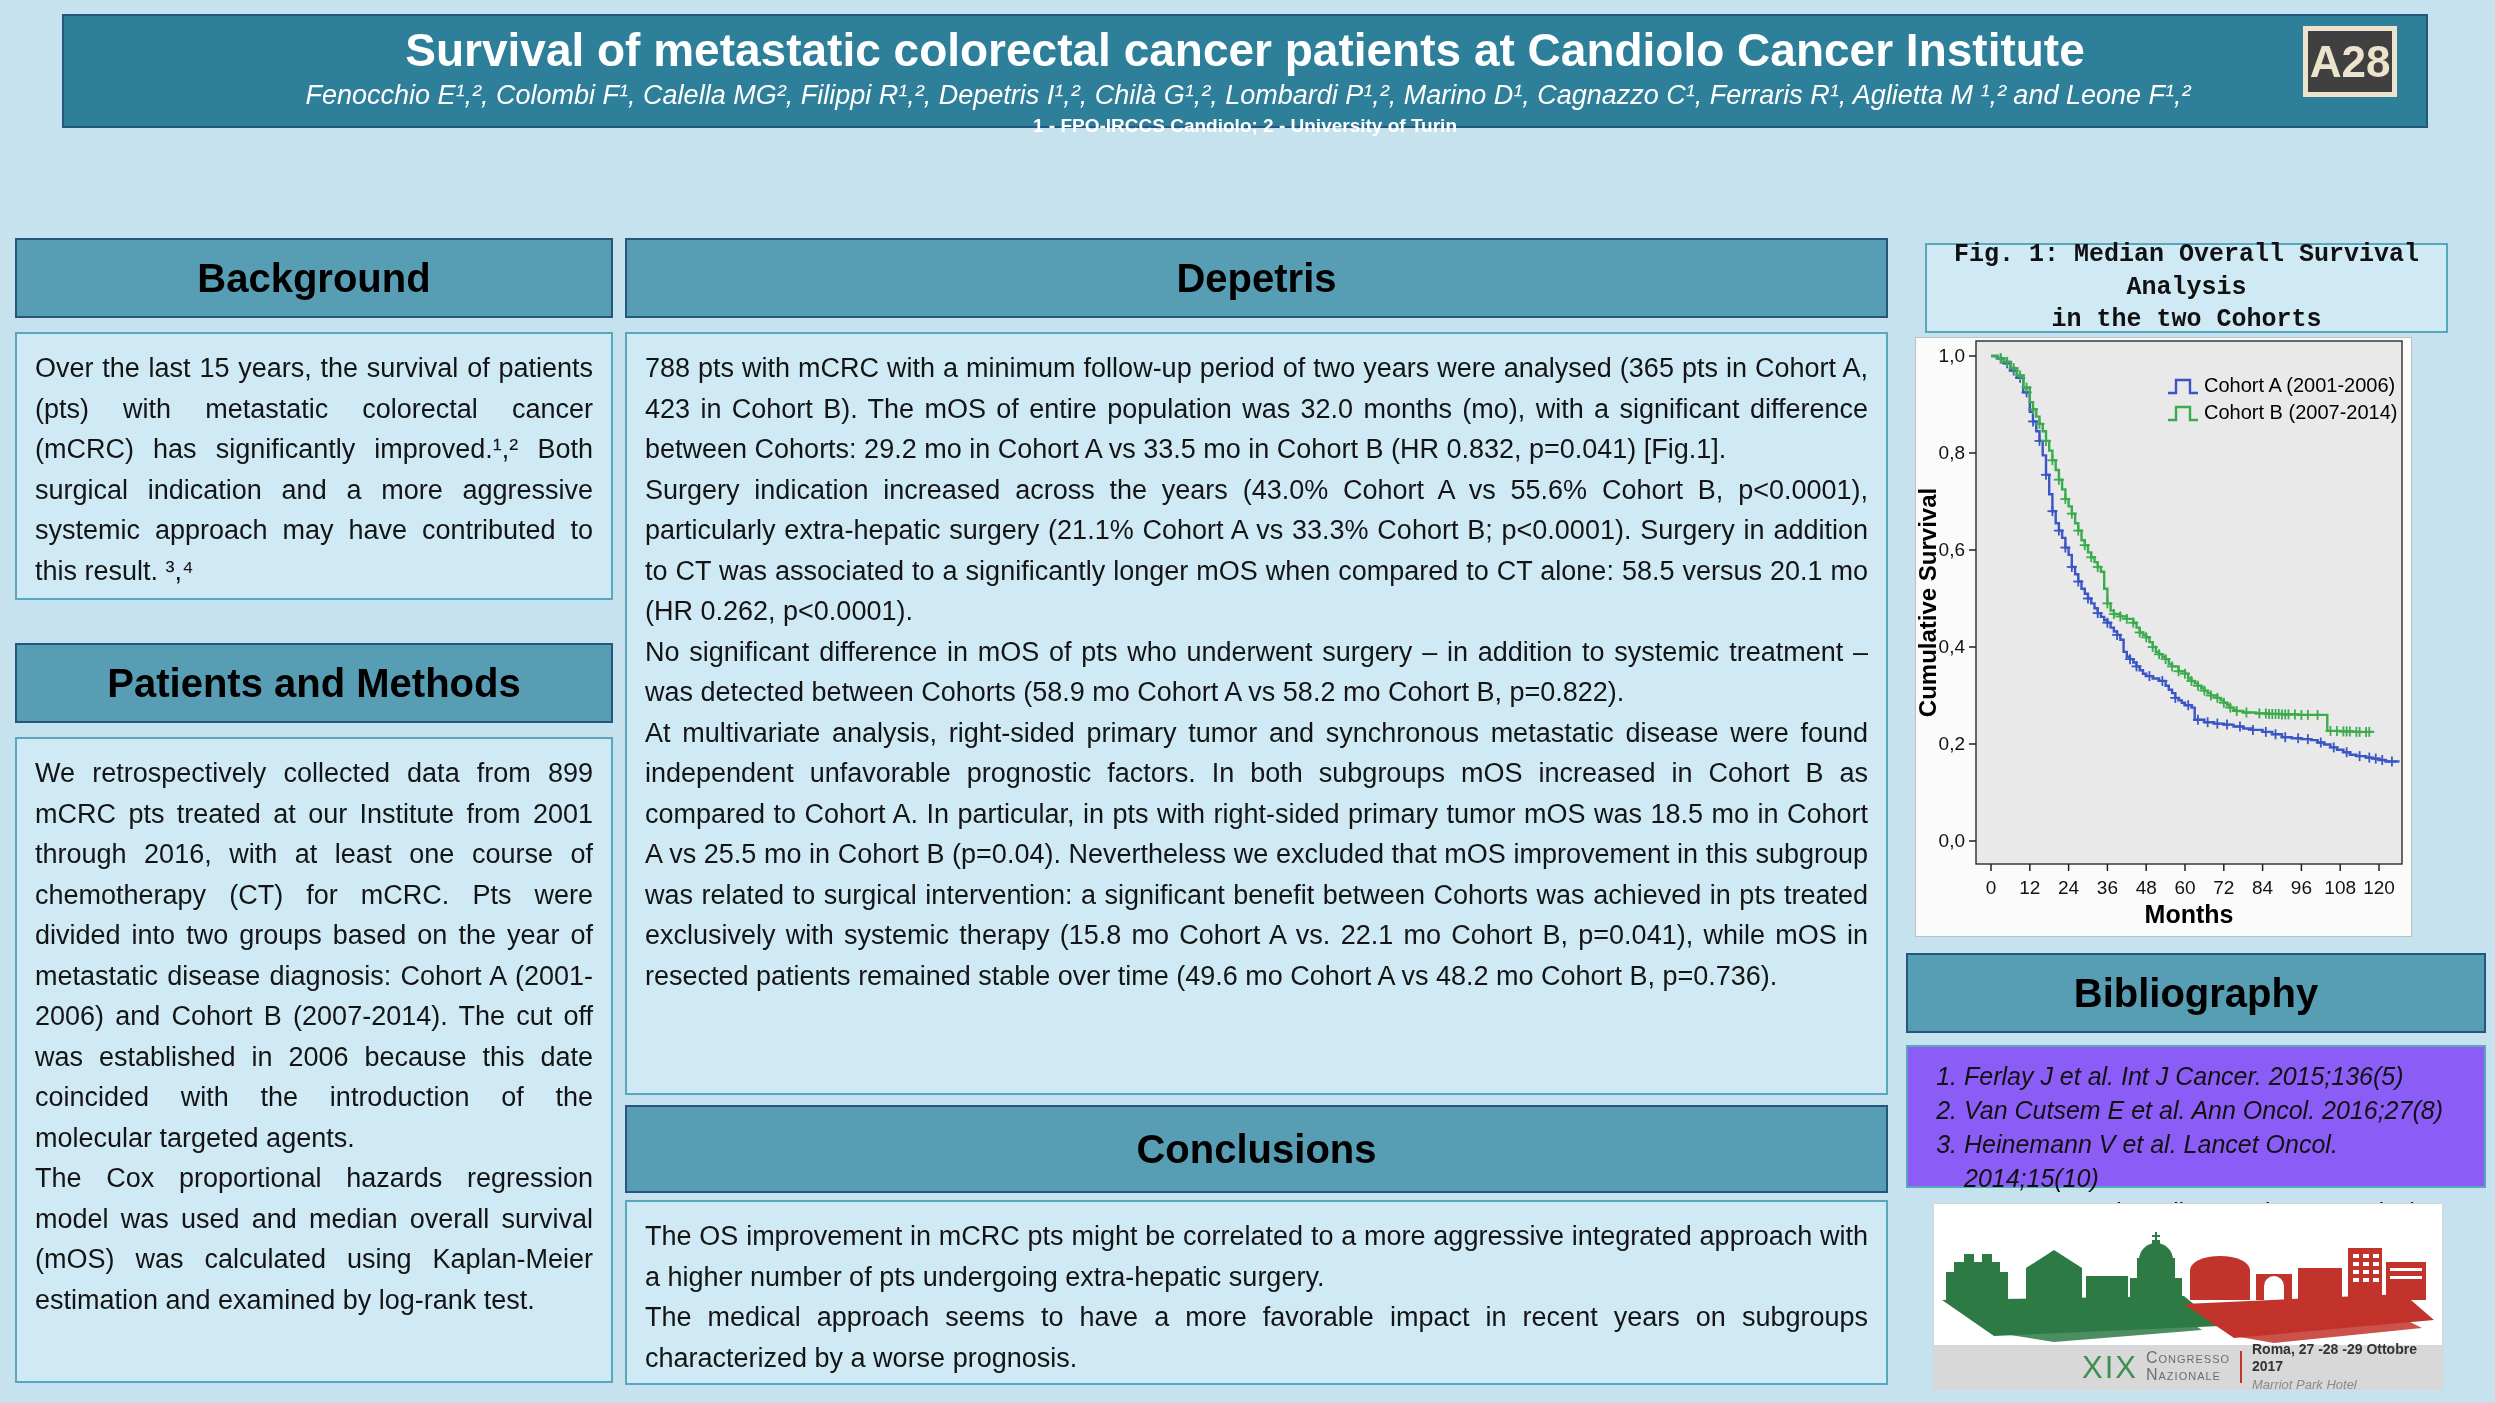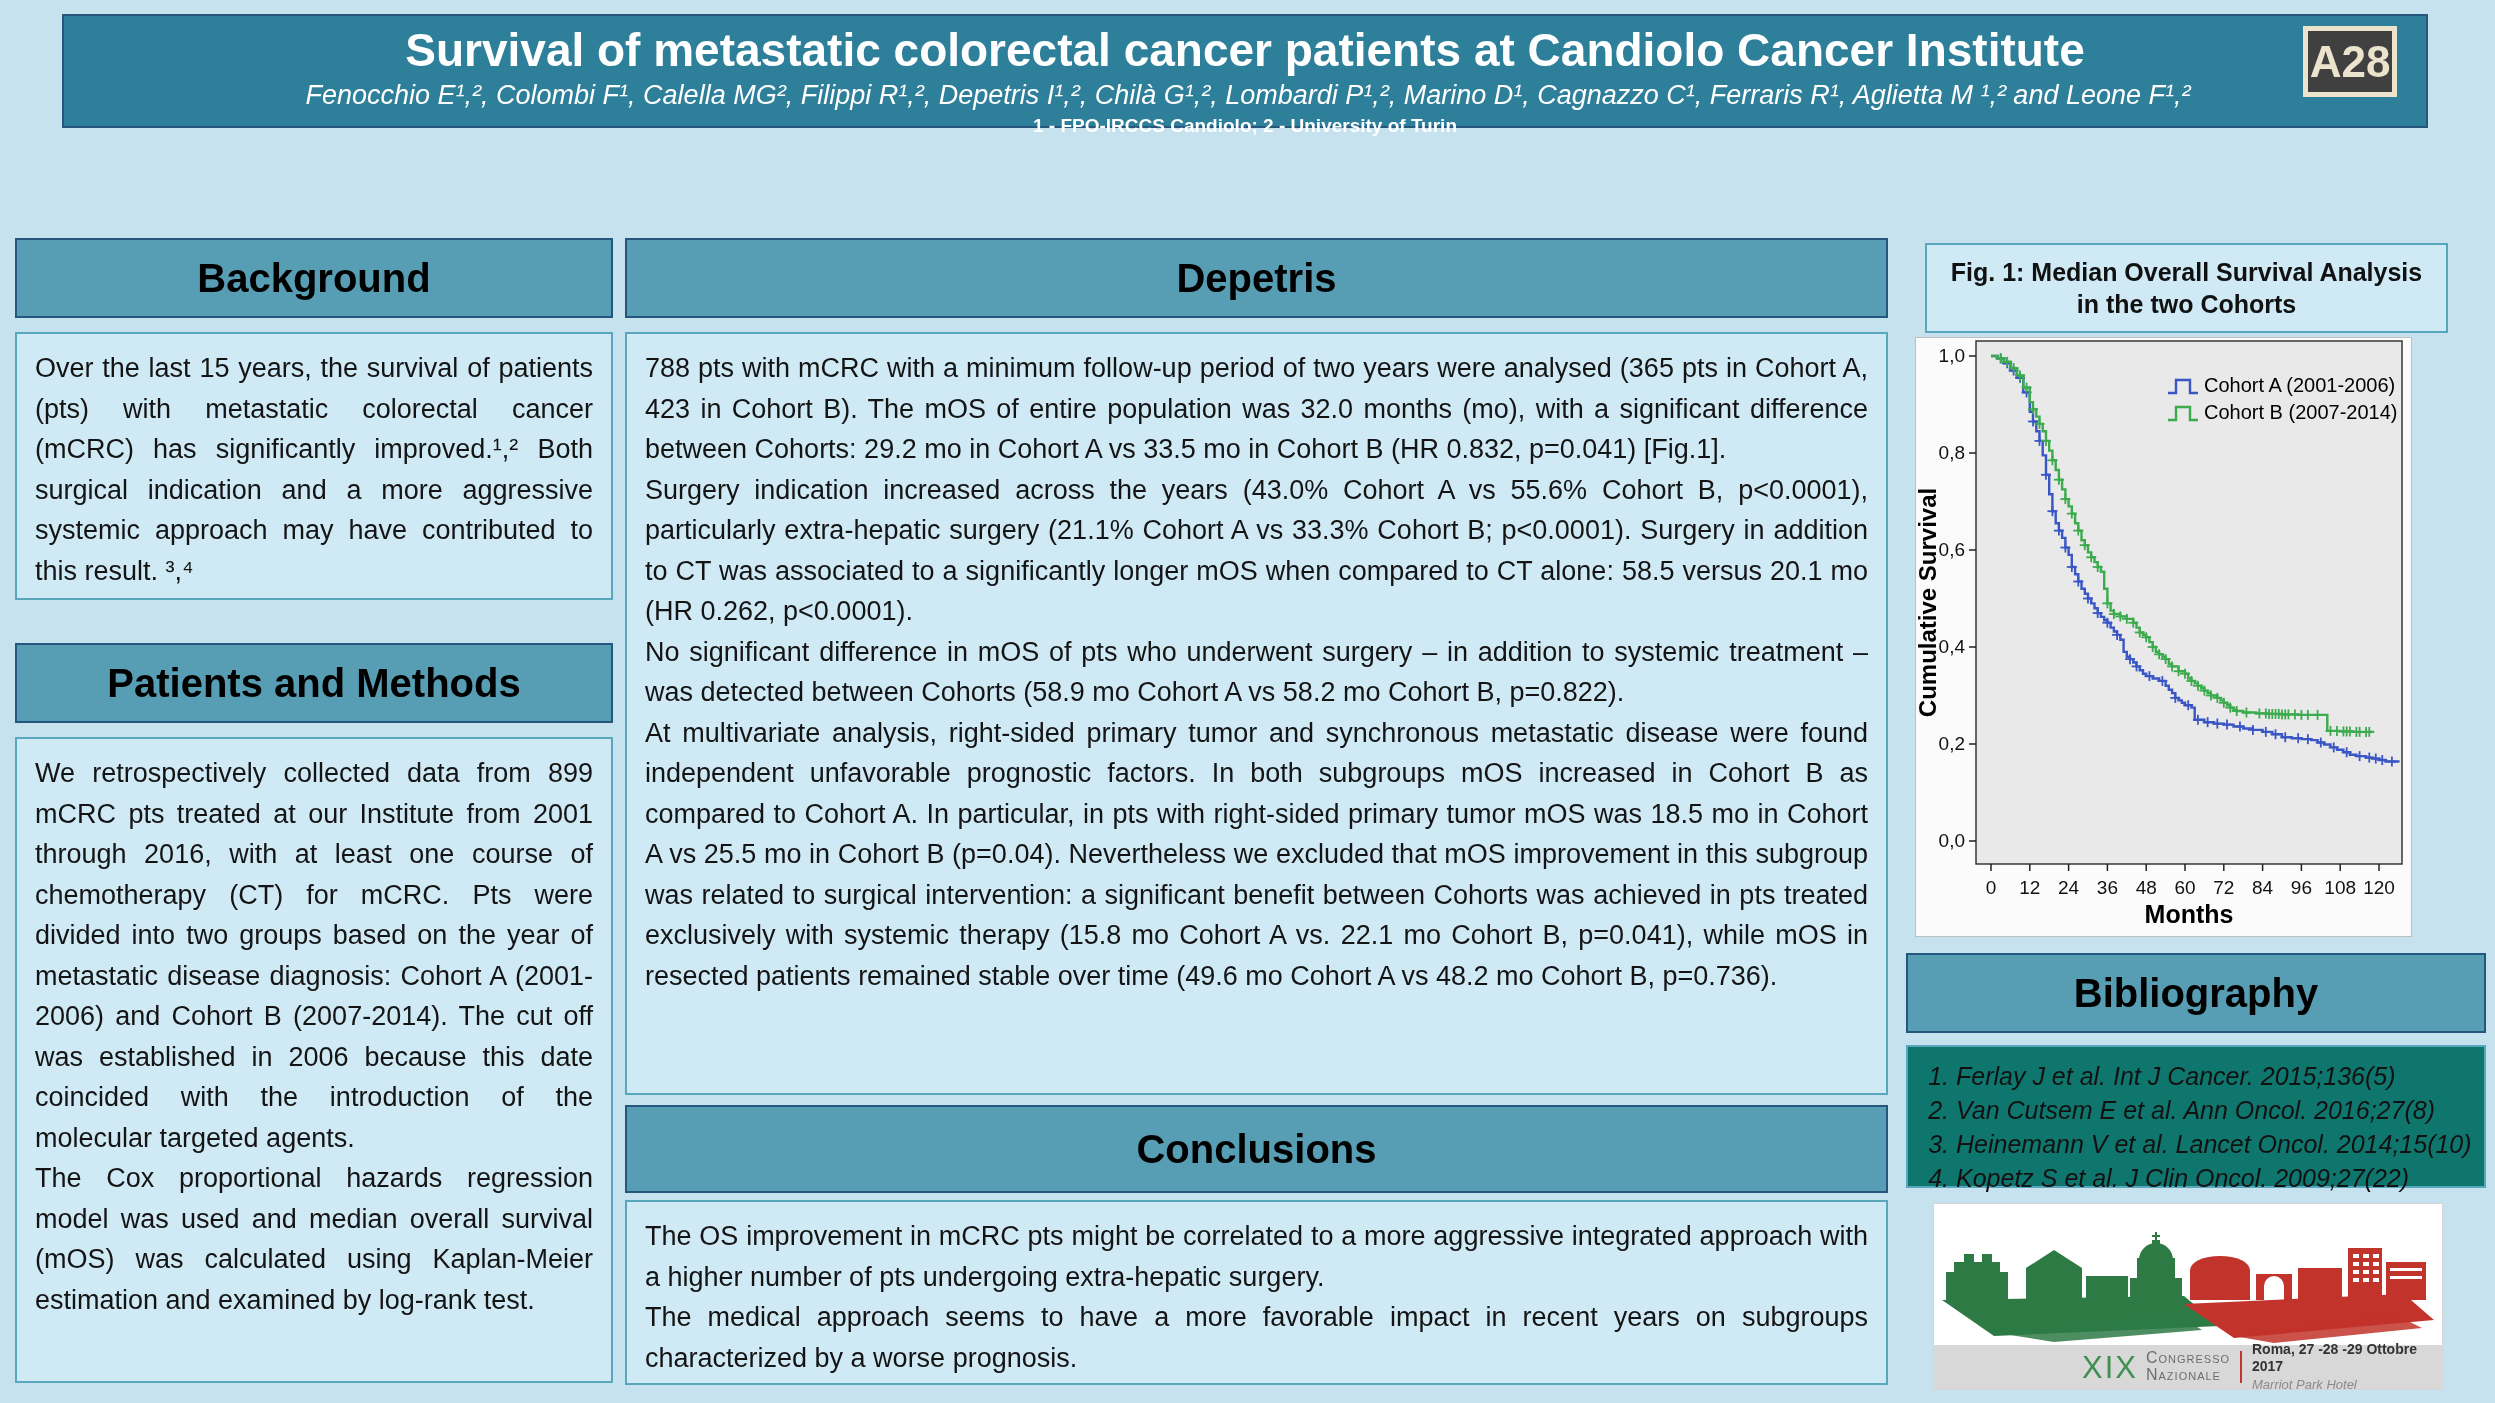--- a/index.html
+++ b/index.html
@@ -19,29 +19,29 @@
   .bar{background:#579db4;border:2px solid #24567e;box-sizing:border-box;
        display:flex;align-items:center;justify-content:center;
        font-weight:bold;font-size:40px;color:#000;}
   .box{background:#cfe9f5;border:2px solid #58a7bc;box-sizing:border-box;
        padding:14px 18px;font-size:27px;line-height:1.5;text-align:justify;
        white-space:pre-line;color:#141414;}
   
   .figcap{left:1925px;top:243px;width:523px;height:90px;background:#cfe9f5;
           border:2px solid #58a7bc;box-sizing:border-box;display:flex;align-items:center;
           justify-content:center;text-align:center;font-weight:bold;font-size:25px;
-          line-height:1.3;white-space:pre-line;}
+          line-height:1.3;white-space:pre-line;font-family:Liberation Mono, monospace;}
   .chartwrap{left:1915px;top:337px;width:497px;height:600px;background:#fbfbfb;
              border:1px solid #bfbfbf;box-sizing:border-box;}
   .legend{position:absolute;left:250px;top:36px;display:flex;flex-direction:column;gap:4px;}
   .legend-row{display:flex;align-items:center;gap:2px;}
   .legend-label{font-size:20px;color:#000;white-space:nowrap;}
   
-  .bibbox{left:1906px;top:1045px;width:580px;height:143px;background:#0f766e;
-          border:2px solid #58a7bc;box-sizing:border-box;padding:8px 10px 0 12px;}
+  .bibbox{left:1906px;top:1045px;width:580px;height:143px;background:#8b5cf6;
+          border:2px solid #58a7bc;box-sizing:border-box;padding:8px 10px 0 20px;}
   .bibbox ol{margin:4px 0 0 36px;padding:0;font-style:italic;font-size:25px;line-height:1.36;}
   
   .logo{left:1933px;top:1203px;width:510px;height:187px;background:#fff;
         border:1px solid #d6d6d6;box-sizing:border-box;}
   .logo-strip{position:absolute;left:0;bottom:0;width:100%;height:44px;background:#d8d8d8;
               display:flex;align-items:center;}
   .logo-xix{font-size:31px;color:#3f9050;letter-spacing:2px;margin-left:148px;line-height:1;}
   .logo-name{margin-left:8px;color:#6d6d6d;font-variant:small-caps;font-size:16px;
              line-height:1.05;letter-spacing:1px;}
   .logo-div{width:2px;height:32px;background:#c2332c;margin:0 10px;}

